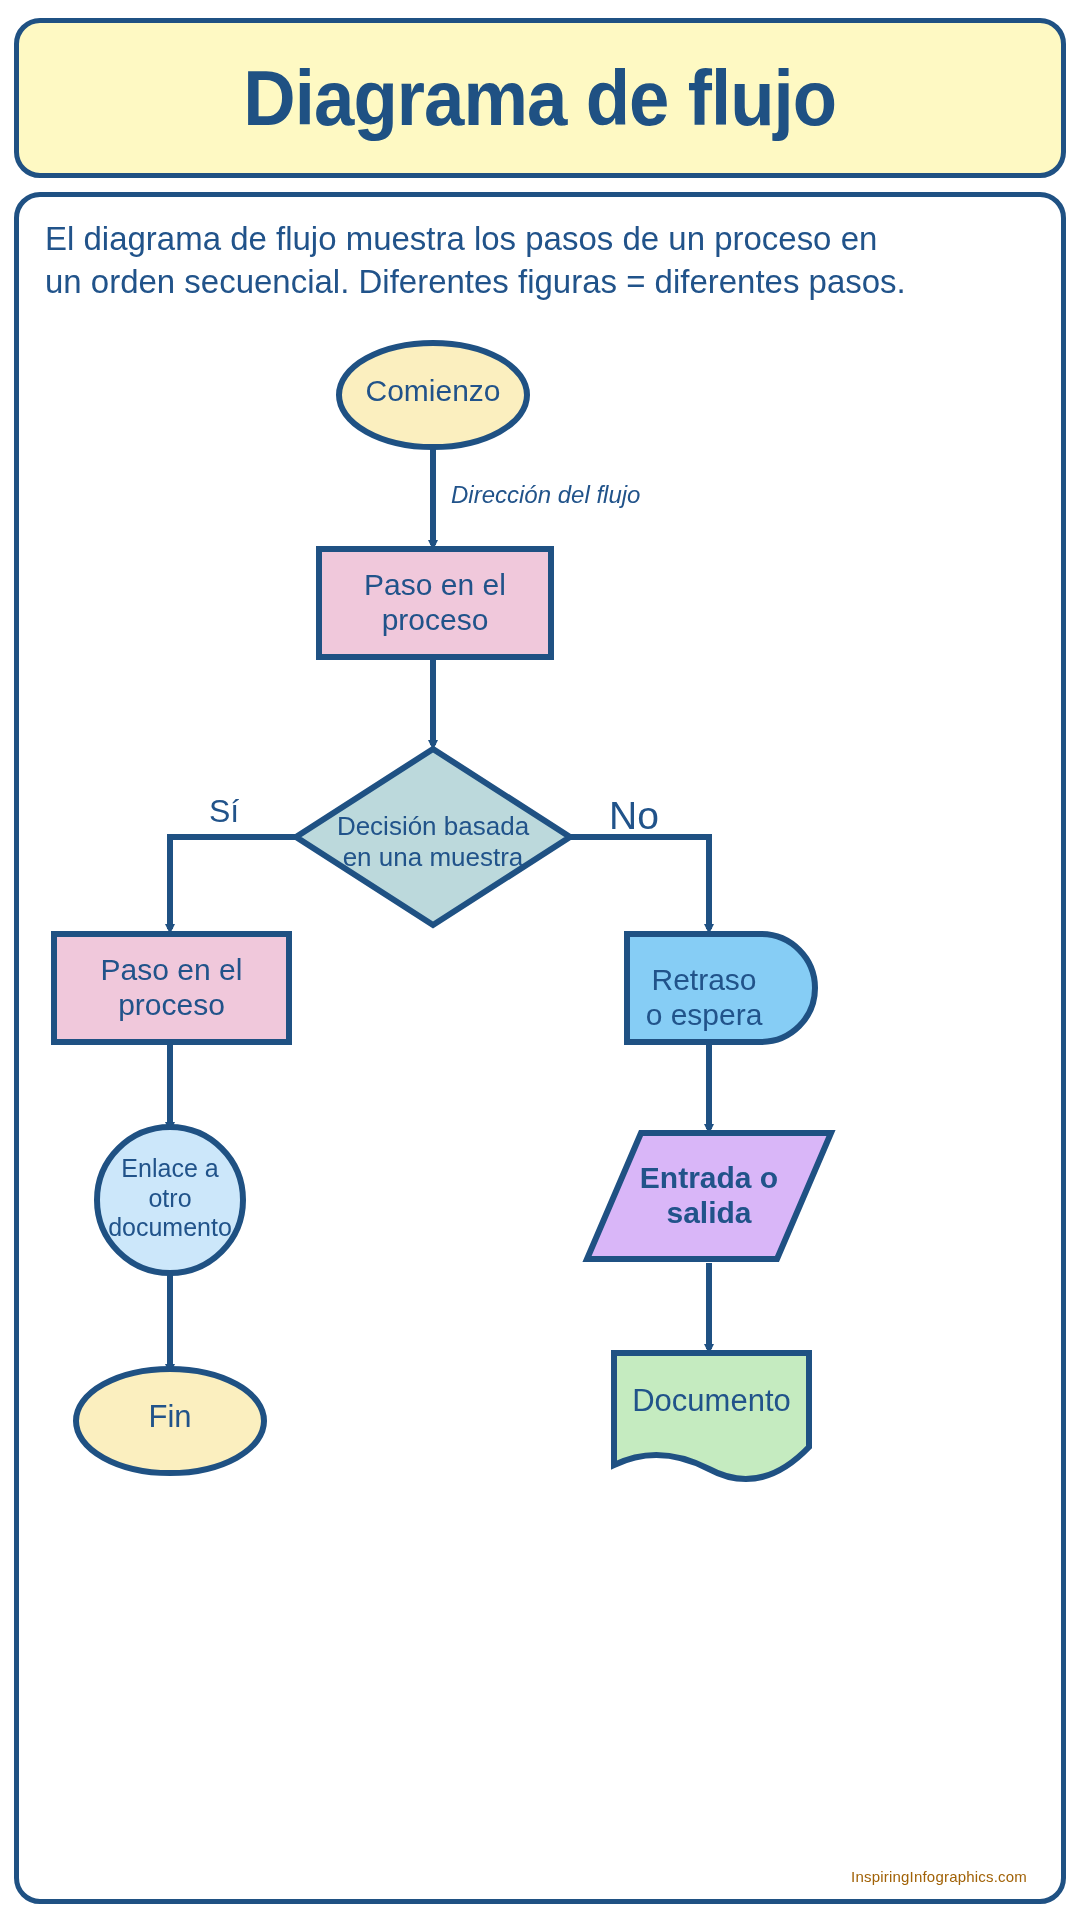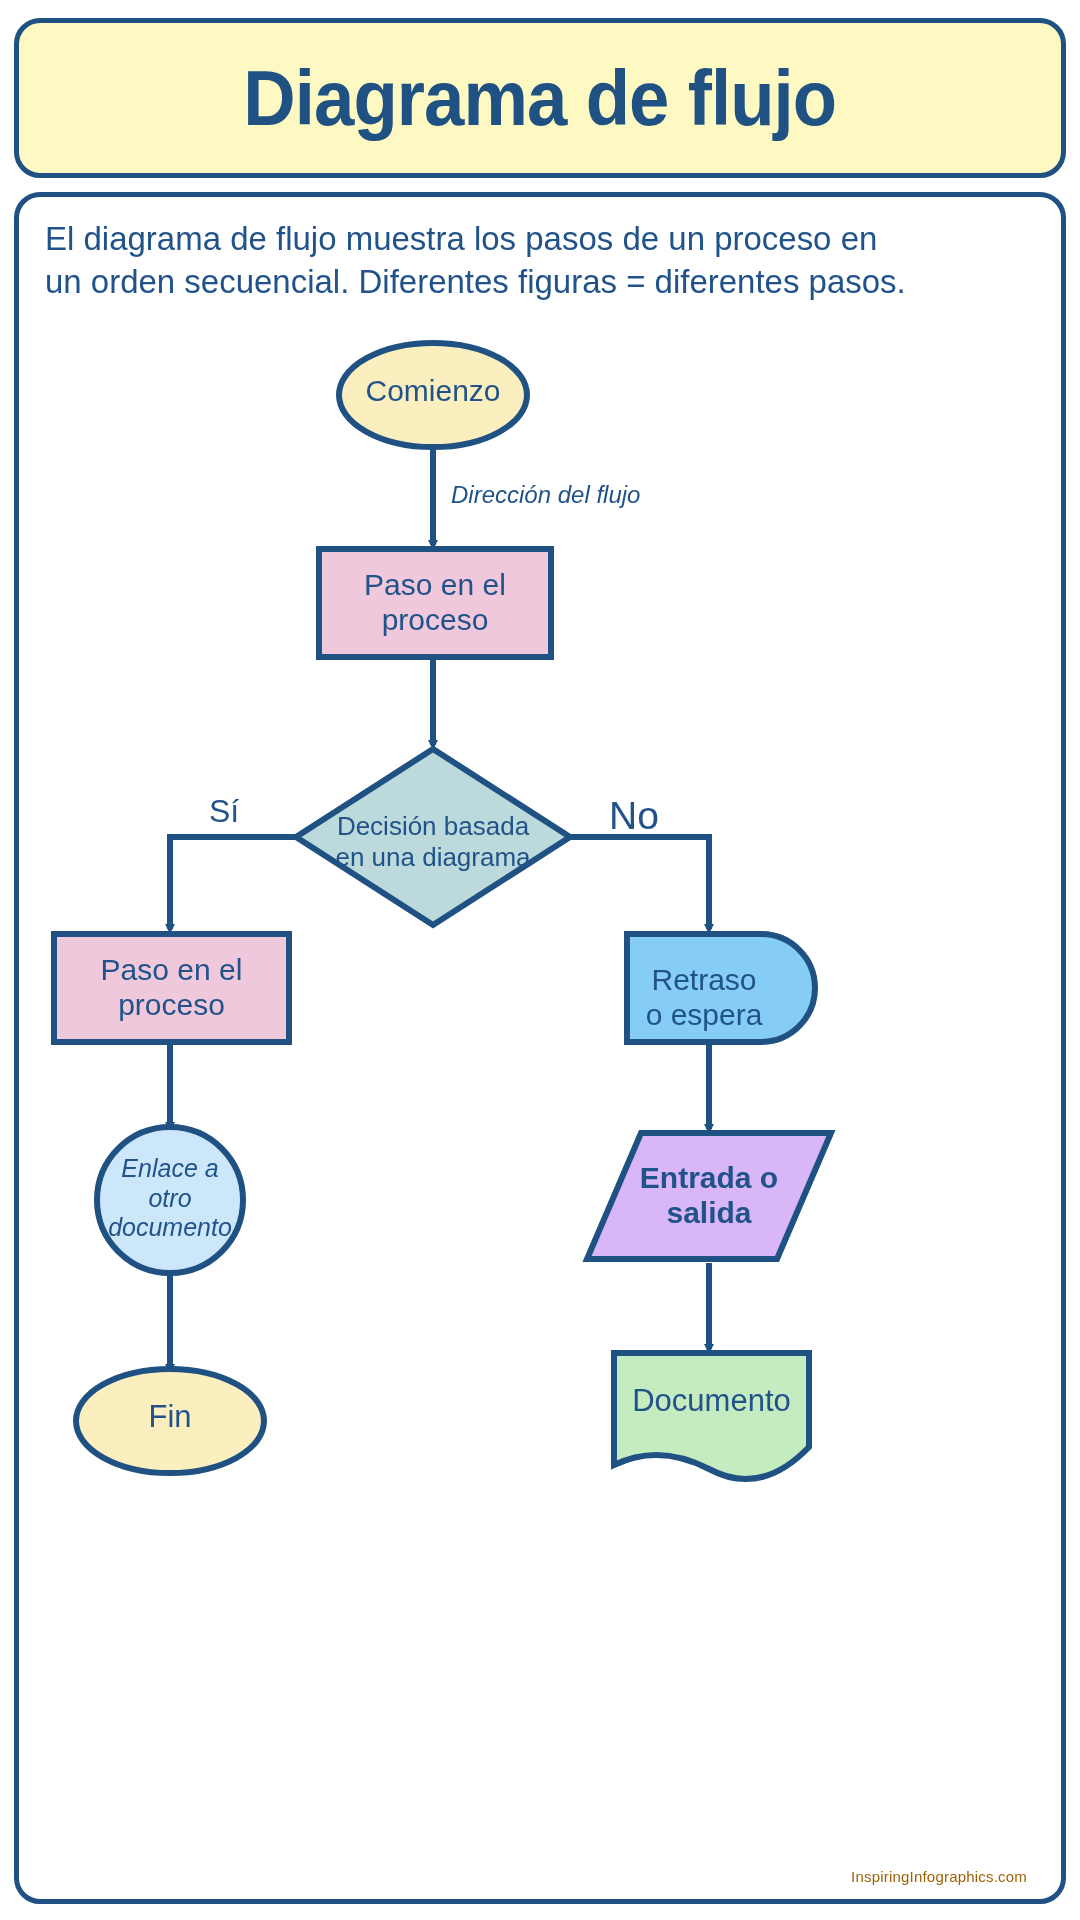--- a/index.html
+++ b/index.html
@@ -156,29 +156,29 @@
 
       <div class="node-label" style="left:314px; top:176px; width:200px; font-size:30px;">Comienzo</div>
 
       <div class="node-label" style="left:300px; top:370px; width:232px; font-size:30px;">
         <div>Paso en el</div>
         <div>proceso</div>
       </div>
 
       <div class="node-label" style="left:288px; top:614px; width:252px; font-size:26px;">
         <div>Decisión basada</div>
-        <div>en una diagrama</div>
+        <div>en una muestra</div>
       </div>
 
       <div class="node-label" style="left:35px; top:755px; width:235px; font-size:30px;">
         <div>Paso en el</div>
         <div>proceso</div>
       </div>
 
-      <div class="node-label" style="left:61px; top:957px; width:180px; font-size:25px;font-style:italic;">
+      <div class="node-label" style="left:61px; top:957px; width:180px; font-size:25px;">
         <div>Enlace a</div>
         <div>otro</div>
         <div>documento</div>
       </div>
 
       <div class="node-label" style="left:51px; top:1202px; width:200px; font-size:31px;">Fin</div>
 
       <div class="node-label" style="left:600px; top:765px; width:170px; font-size:30px;">
         <div>Retraso</div>
         <div>o espera</div>

